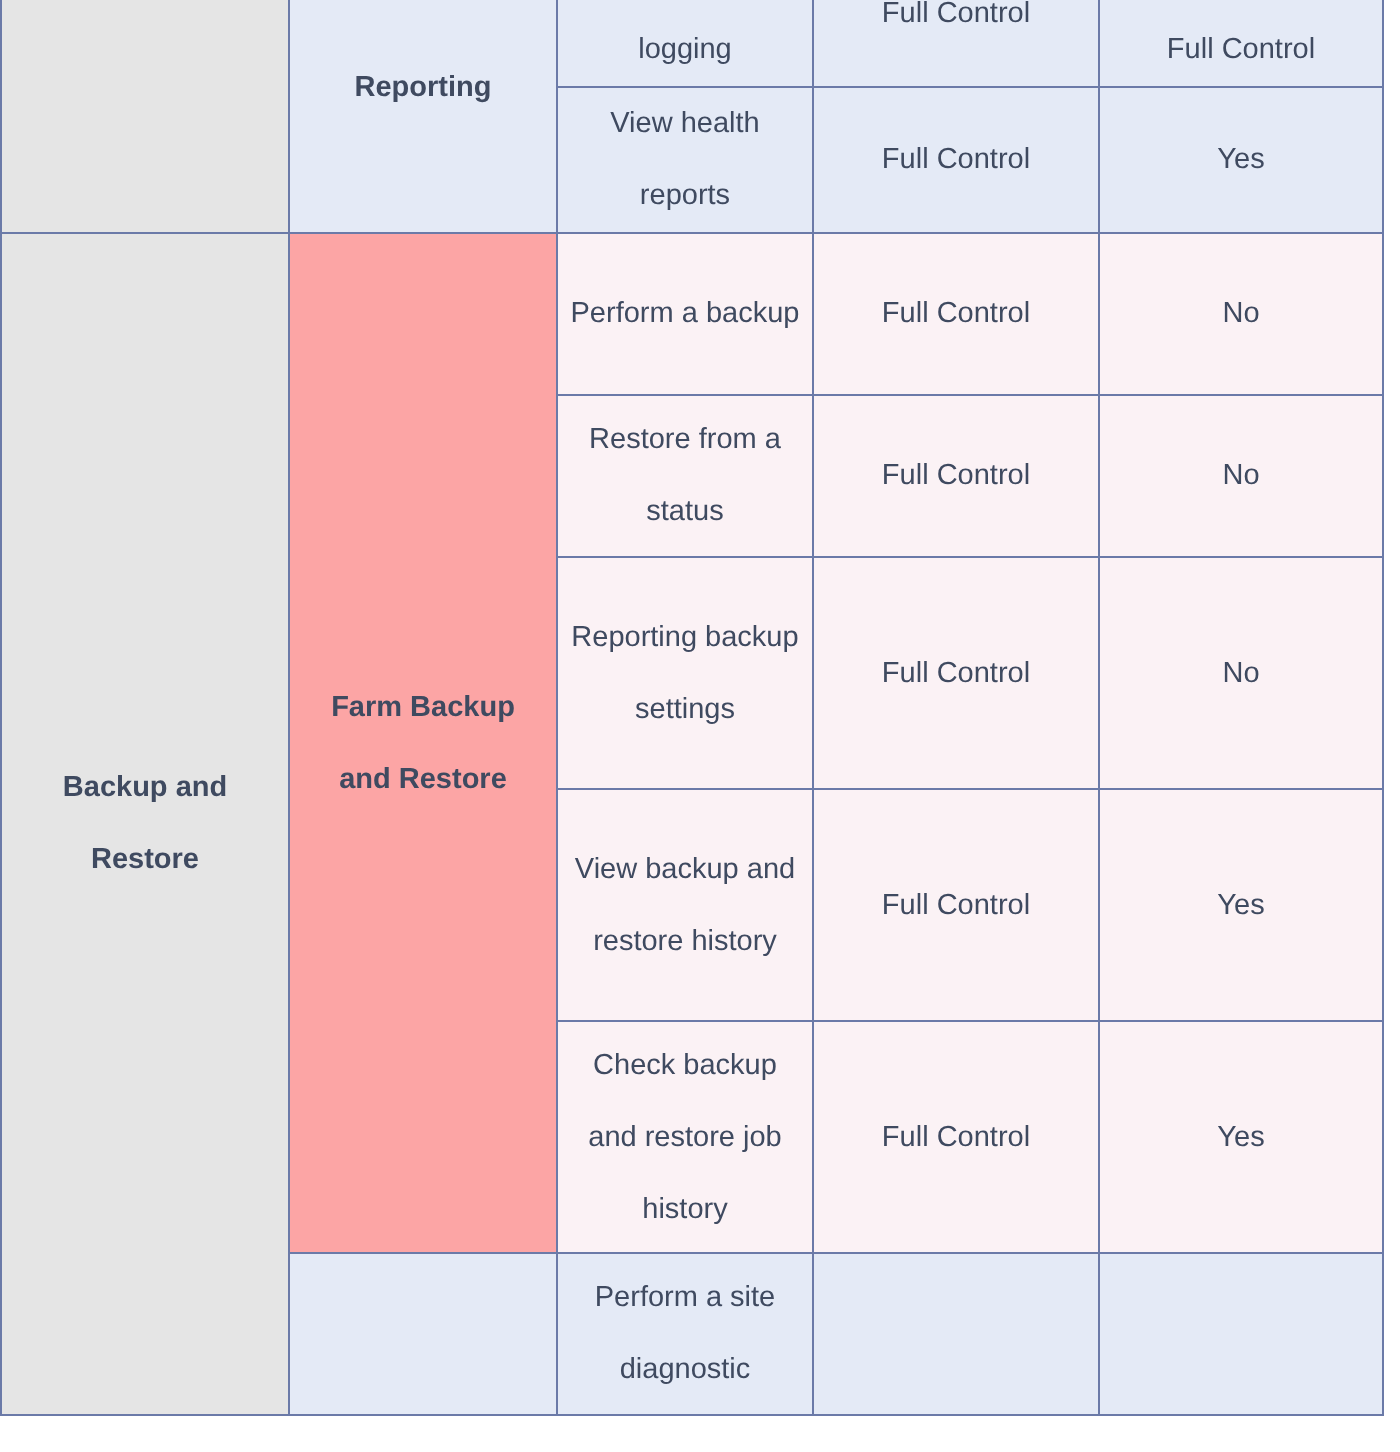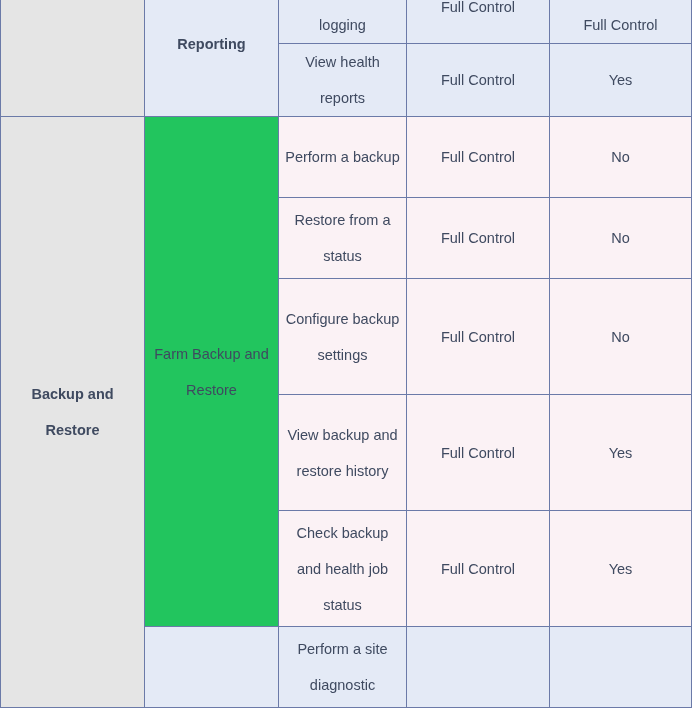--- a/index.html
+++ b/index.html
@@ -35,22 +35,22 @@
   col.c2 { width: 128px; }
   col.c3 { width: 143px; }
   col.c4 { width: 142px; }
 
   td.area {
     background: #e5e5e5;
     font-weight: bold;
     font-size: 15px;
   }
   td.cat {
-    background: #22c55e;
-    font-weight: normal;
+    background: #fca5a5;
+    font-weight: bold;
     font-size: 15px;
   }
   td.cat-blue {
     background: #e4eaf6;
     font-weight: bold;
     font-size: 15px;
   }
   td.task {
     background: #fbf2f5;
   }
@@ -111,33 +111,33 @@
           <td class="val">No</td>
         </tr>
 
         <tr>
           <td class="task" style="height:80px;">Restore from a status</td>
           <td class="val">Full Control</td>
           <td class="val">No</td>
         </tr>
 
         <tr>
-          <td class="task" style="height:115px;">Configure backup settings</td>
+          <td class="task" style="height:115px;">Reporting backup settings</td>
           <td class="val">Full Control</td>
           <td class="val">No</td>
         </tr>
 
         <tr>
           <td class="task" style="height:115px;margin-left:48px;">View backup and restore history</td>
           <td class="val">Full Control</td>
           <td class="val">Yes</td>
         </tr>
 
         <tr>
-          <td class="task" style="height:115px;">Check backup and health job status</td>
+          <td class="task" style="height:115px;">Check backup and restore job history</td>
           <td class="val">Full Control</td>
           <td class="val">Yes</td>
         </tr>
 
         <tr>
           <td class="cat-blue"></td>
           <td class="task-blue" style="height:80px;">Perform a site diagnostic</td>
           <td class="val-blue"></td>
           <td class="val-blue"></td>
         </tr>

